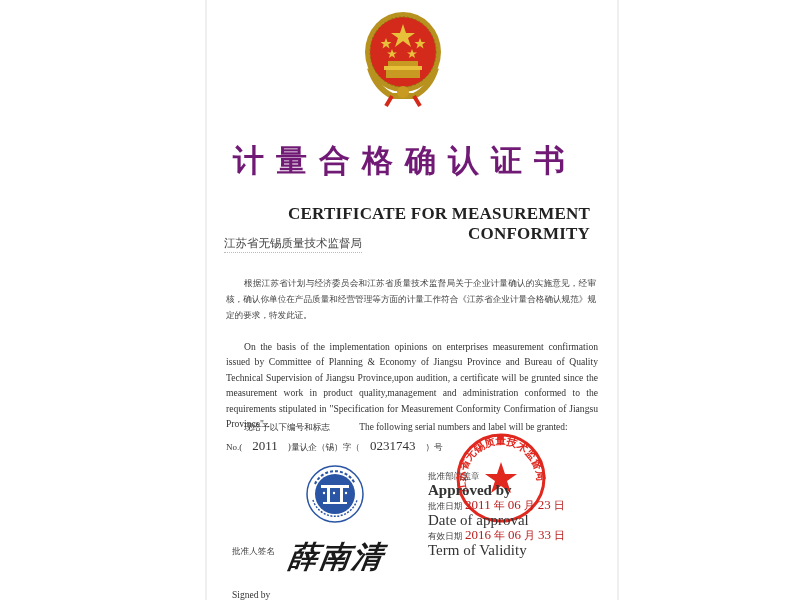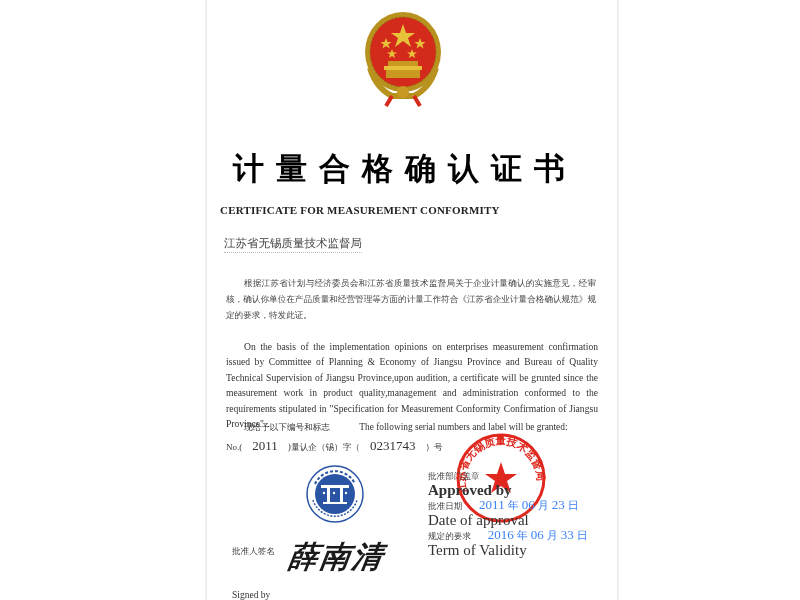--- a/index.html
+++ b/index.html
@@ -7,27 +7,27 @@
     width: 800px; height: 600px; background: #ffffff; position: relative; overflow: hidden;
     font-family: "DejaVu Serif", serif; color: #2a2a2a;
   }
   .edge-line { position: absolute; top: 0; width: 2px; height: 600px; background: #efefef; }
   .edge-left { left: 205px; }
   .edge-right { left: 617px; }
 
   .emblem { position: absolute; left: 362px; top: 8px; width: 82px; height: 100px; }
 
   .title-cn {
-    position: absolute; left: 232px; top: 148px; width: 346px; text-align: center;
+    position: absolute; left: 232px; top: 140px; width: 346px; text-align: center;
     font-family: "DejaVu Sans", sans-serif; font-weight: bold; font-size: 31px;
-    letter-spacing: 12px; color: #000000;
+    letter-spacing: 12px; color: #701a75;
   }
   .title-en {
-    position: absolute; left: 220px; top: 204px; width: 370px; text-align: left;
-    font-family: "Liberation Serif", serif; font-weight: bold; font-size: 11px; color: #222;
+    position: absolute; left: 220px; top: 204px; width: 370px; text-align: right;
+    font-family: "Liberation Serif", serif; font-weight: bold; font-size: 17px; color: #222;
     letter-spacing: 0.2px;
   }
   .company {
     position: absolute; left: 224px; top: 236px;
     font-family: "DejaVu Sans", sans-serif; font-size: 11.5px; color: #444;
     border-bottom: 1px dotted #bbb; padding-bottom: 1px;
   }
   .para-cn {
     position: absolute; left: 226px; top: 275px; width: 370px;
     font-family: Liberation Sans, sans-serif; font-size: 8.6px; line-height: 16px; color: #444;
@@ -56,21 +56,21 @@
   .seal-red { position: absolute; left: 455px; top: 432px; width: 92px; height: 92px; }
 
   .approval { position: absolute; left: 428px; top: 470px; width: 170px; }
   .approval .row-cn {
     font-family: "DejaVu Serif", serif; font-size: 8.6px; color: #444; height: 13px; line-height: 13px;
   }
   .approval .row-en {
     font-family: "Liberation Serif", serif; font-size: 15px; color: #333; height: 14px; line-height: 14px;
   }
   .approval .date {
-    font-family: "Liberation Serif", serif; font-size: 13px; color: #3b82f6; margin-left: 14px;
+    font-family: "Liberation Serif", serif; font-size: 13px; color: #b91c1c; 
   }
   .approval .date .unit { font-family: "DejaVu Sans", sans-serif; font-size: 11px; margin: 0 3px; }
 
   .signed-cn {
     position: absolute; left: 232px; top: 546px;
     font-family: "DejaVu Serif", serif; font-size: 8.6px; color: #444;
   }
   .signed-en {
     position: absolute; left: 232px; top: 590px;
     font-family: "Liberation Serif", serif; font-size: 9.5px; color: #333;
@@ -148,21 +148,21 @@
   <div class="row-cn">批准部门盖章</div>
   <div class="row-en" style="font-weight:bold;">Approved by</div>
   <div class="row-cn" style="height:16px;line-height:16px;">
     <span>批准日期</span>
     <span class="date">
       <span>2011</span><span class="unit">年</span><span>06</span><span class="unit">月</span><span>23</span><span class="unit">日</span>
     </span>
   </div>
   <div class="row-en">Date of approval</div>
   <div class="row-cn" style="height:16px;line-height:16px;">
-    <span>规定的要求</span>
+    <span>有效日期</span>
     <span class="date">
       <span>2016</span><span class="unit">年</span><span>06</span><span class="unit">月</span><span>33</span><span class="unit">日</span>
     </span>
   </div>
   <div class="row-en">Term of Validity</div>
 </div>
 
 <div class="signed-cn">批准人签名</div>
 <div class="signed-en">Signed by</div>
 <div class="signature">薛南清</div>

